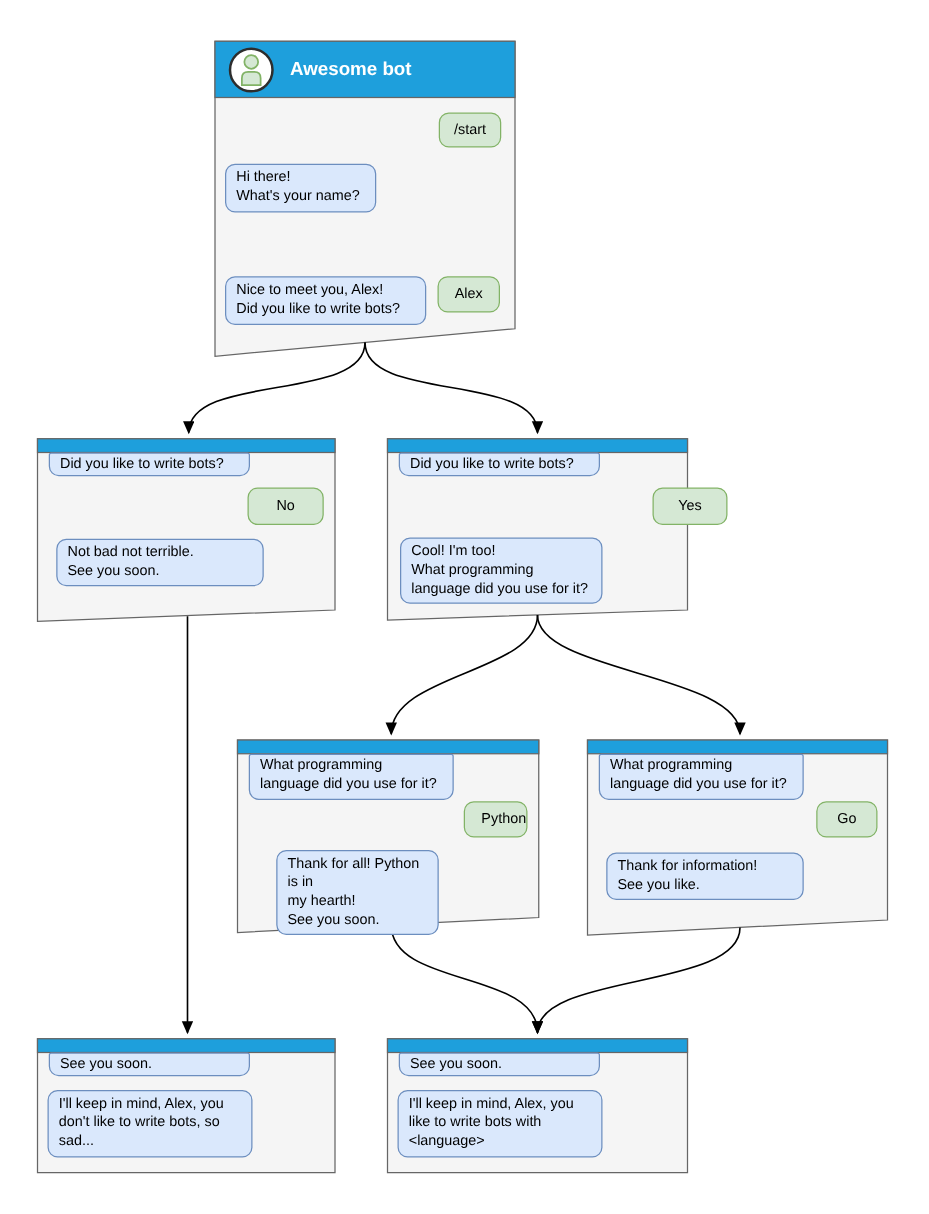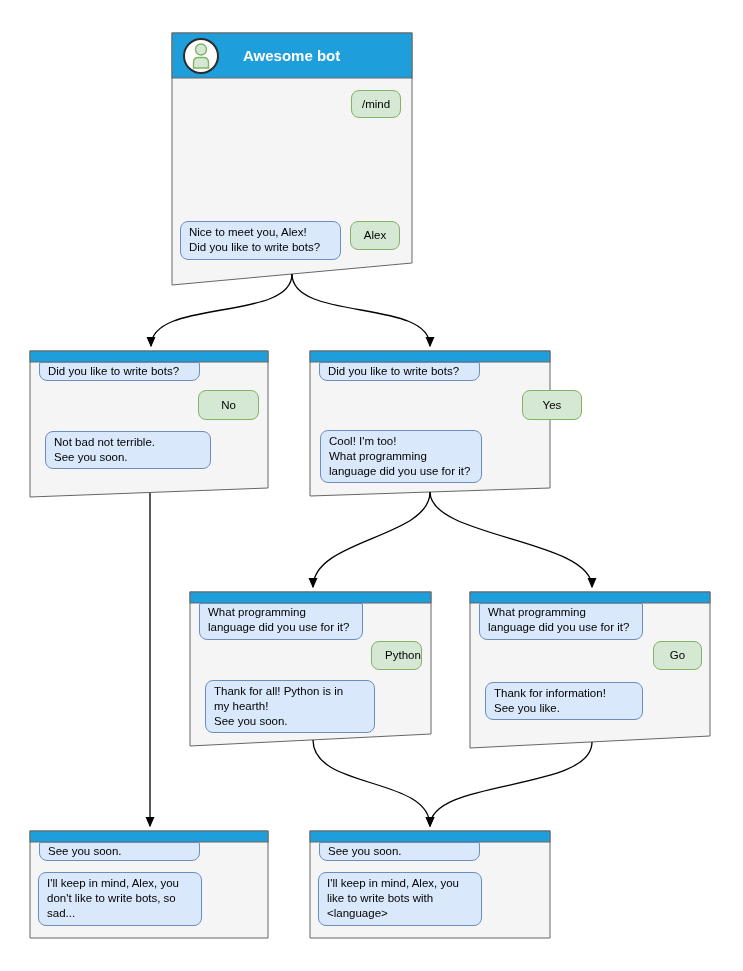--- a/index.html
+++ b/index.html
@@ -11,21 +11,21 @@
     overflow:hidden;
   }
   svg.layer{position:absolute;left:0;top:0;}
   
   .win-body{fill:var(--window-fill);stroke:var(--window-border);stroke-width:1;}
   .win-bar{fill:var(--header-blue);stroke:var(--window-border);stroke-width:1;}
   .avatar-ring{fill:#ffffff;stroke:#2d2d2d;stroke-width:2;}
   .person{fill:var(--user-fill);stroke:var(--person-border);stroke-width:1.4;}
   .flow{fill:none;stroke:var(--arrow-color);stroke-width:1.3;}
   
-  .overlay{position:absolute;box-sizing:border-box;margin-left:11px;}
+  .overlay{position:absolute;box-sizing:border-box;}
   .window-title{
     color:#ffffff;font-size:15px;font-weight:bold;line-height:18px;
   }
   .bubble{
     position:absolute;box-sizing:border-box;
     font-size:11.5px;line-height:15px;color:#000000;
     padding:3px 8px;border-radius:8px;white-space:pre-line;
   }
   .bubble.bot{background:var(--bot-fill);border:1px solid var(--bot-border);}
   .bubble.user{
@@ -90,40 +90,42 @@
     <path class="flow" d="M292,274 C292,322 151,298 151,346" marker-end="url(#arrow)"></path>
     <path class="flow" d="M292,274 C292,322 430,298 430,346" marker-end="url(#arrow)"></path>
     <path class="flow" d="M150,493 L150,826" marker-end="url(#arrow)"></path>
     <path class="flow" d="M430,492 C430,538 313,539 313,587" marker-end="url(#arrow)"></path>
     <path class="flow" d="M430,492 C430,538 592,539 592,587" marker-end="url(#arrow)"></path>
     <path class="flow" d="M313,740 C313,790 430,776 430,826" marker-end="url(#arrow)"></path>
     <path class="flow" d="M592,742 C592,792 430,778 430,826" marker-end="url(#arrow)"></path>
   </svg>
 
   <div class="overlay window-title" style="left:232px;top:47px;">Awesome bot</div>
-  <div class="bubble user" style="left:351px;top:90px;width:50px;height:28px;">/mind</div>
+  <div class="bubble user" style="left:351px;top:90px;width:50px;height:28px;">/start</div>
+  <div class="bubble bot" style="left:180px;top:131px;width:121px;min-height:39px;">Hi there!
+What's your name?</div>
   <div class="bubble user" style="left:350px;top:181px;width:50px;height:29px;margin-top:40px;">Alex</div>
   <div class="bubble bot" style="left:180px;top:221px;width:161px;min-height:39px;">Nice to meet you, Alex!
 Did you like to write bots?</div>
 
   <div class="bubble bot attached" style="left:39px;top:362px;width:161px;min-height:19px;">Did you like to write bots?</div>
   <div class="bubble user" style="left:198px;top:390px;width:61px;height:30px;">No</div>
   <div class="bubble bot" style="left:45px;top:431px;width:166px;min-height:38px;">Not bad not terrible.
 See you soon.</div>
 
   <div class="bubble bot attached" style="left:319px;top:362px;width:161px;min-height:19px;">Did you like to write bots?</div>
   <div class="bubble user" style="left:478px;top:390px;width:60px;height:30px;margin-left:44px;">Yes</div>
   <div class="bubble bot" style="left:320px;top:430px;width:162px;min-height:49px;">Cool! I'm too!
 What programming
 language did you use for it?</div>
 
   <div class="bubble bot attached" style="left:199px;top:603px;width:164px;min-height:37px;">What programming
 language did you use for it?</div>
   <div class="bubble user" style="left:371px;top:641px;width:51px;height:29px;padding-left:19px;">Python</div>
-  <div class="bubble bot" style="left:205px;top:680px;width:170px;min-height:49px;">Thank for all! Python is in
+  <div class="bubble bot" style="left:221px;top:680px;width:130px;min-height:49px;">Thank for all! Python is in
 my hearth!
 See you soon.</div>
 
   <div class="bubble bot attached" style="left:479px;top:603px;width:164px;min-height:37px;">What programming
 language did you use for it?</div>
   <div class="bubble user" style="left:653px;top:641px;width:49px;height:29px;">Go</div>
   <div class="bubble bot" style="left:485px;top:682px;width:158px;min-height:37px;">Thank for information!
 See you like.</div>
 
   <div class="bubble bot attached" style="left:39px;top:842px;width:161px;min-height:19px;">See you soon.</div>

